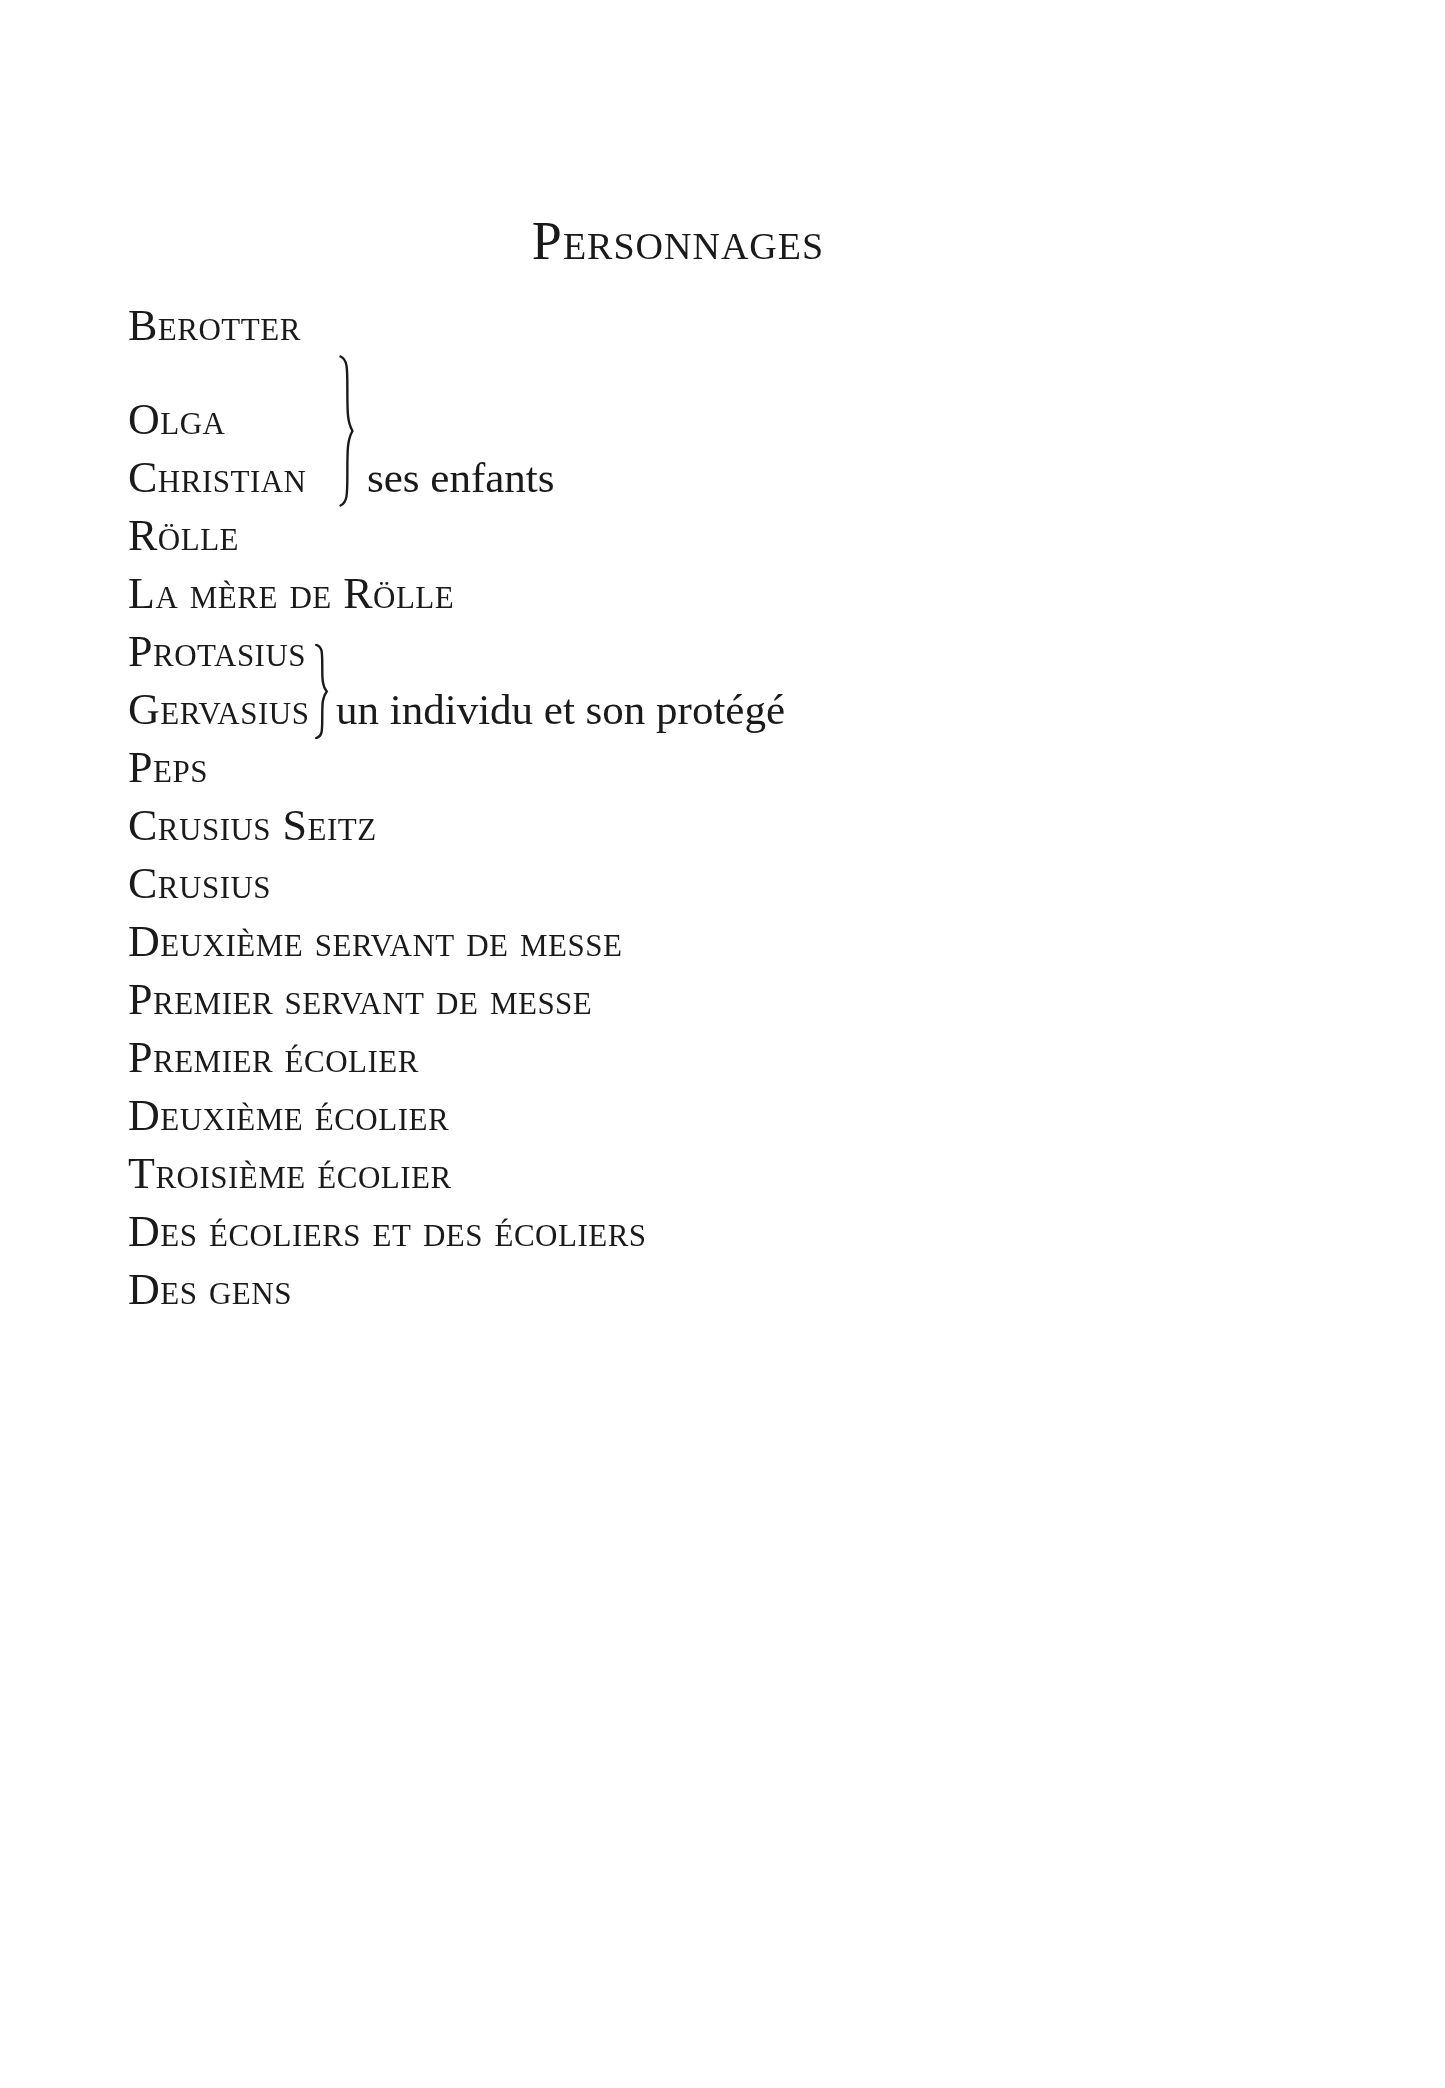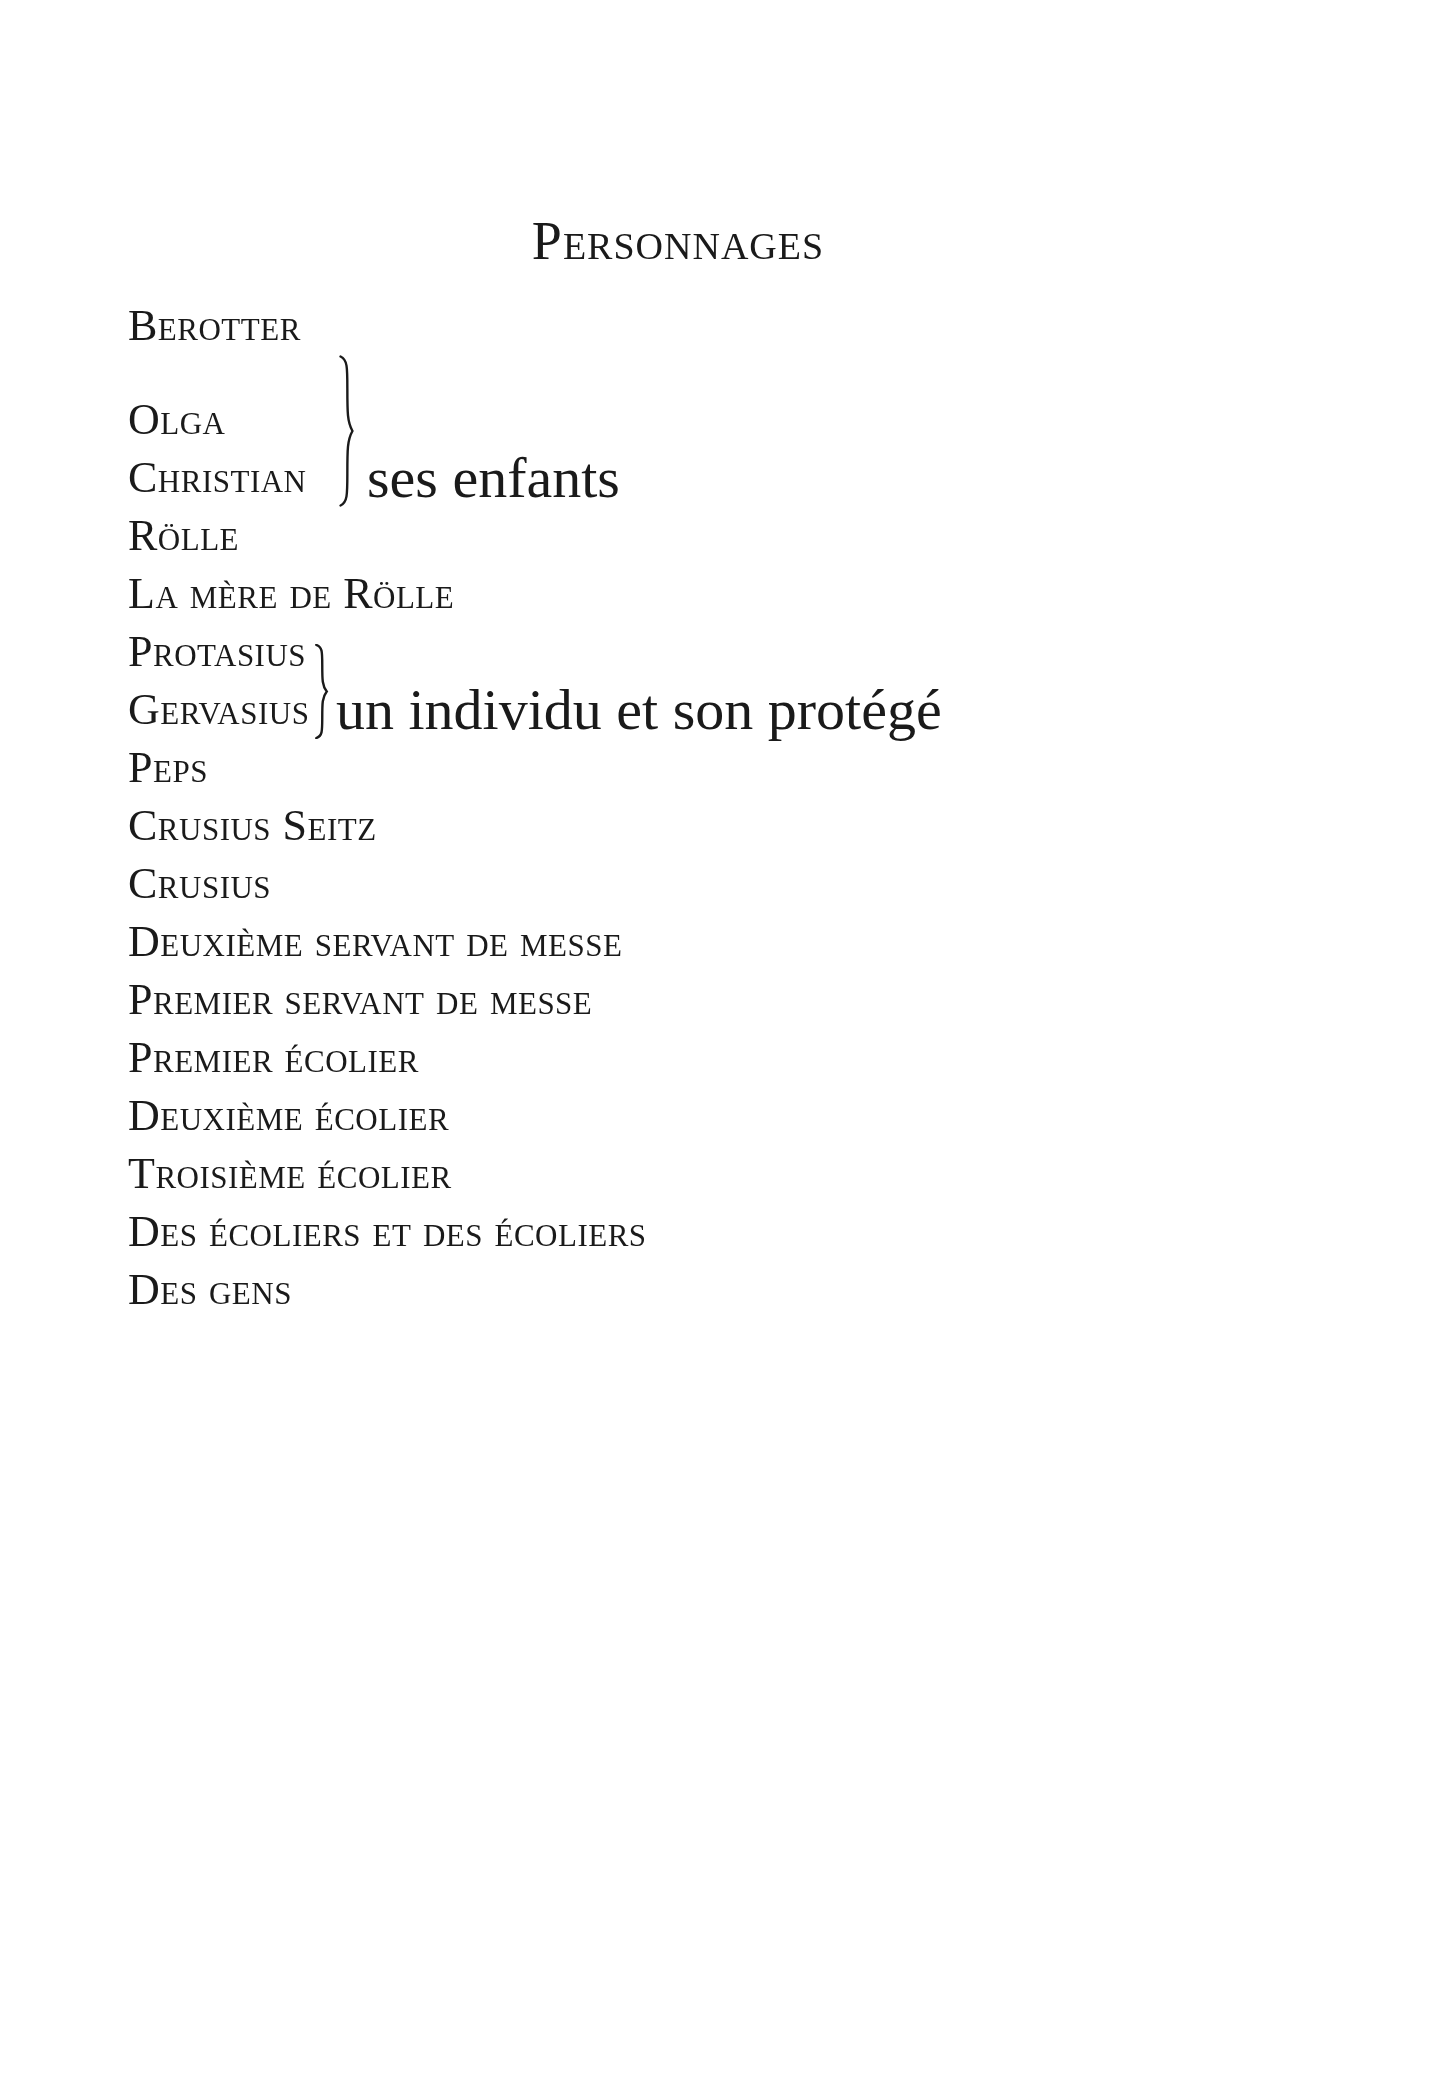--- a/index.html
+++ b/index.html
@@ -52,21 +52,21 @@
   }
   .brace path {
     fill: none;
     stroke: #1a1a1a;
     stroke-width: 2.4;
     stroke-linecap: round;
   }
   .g1 .brace { width: 17px; height: 152px; }
   .g2 .brace { width: 15px; height: 95px; }
   .glabel {
-    font-size: 58px;
+    font-size: 43px;
     line-height: 58px;
     white-space: nowrap;
   }
   .g1 .glabel { margin-left: 12px; }
   .g2 .glabel { margin-left: 7px; }
 </style>
 </head>
 <body>
 
 <div class="page">

